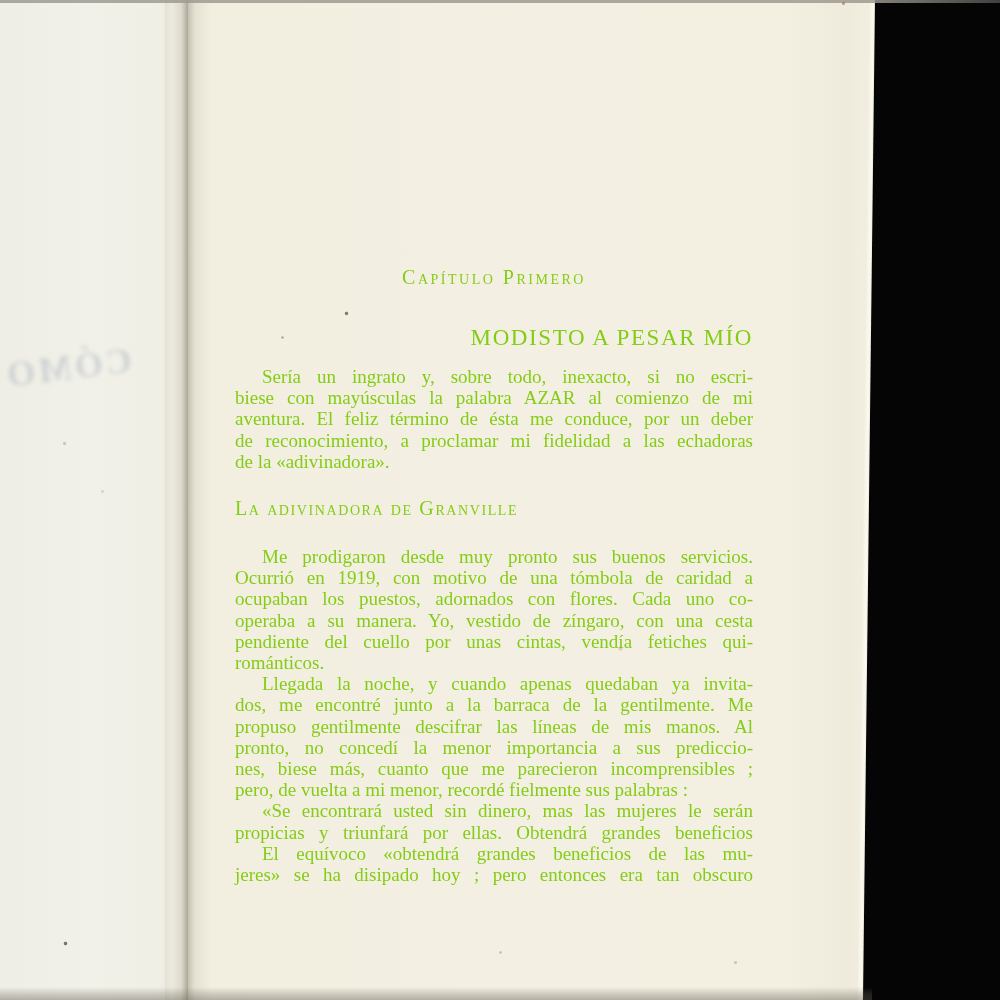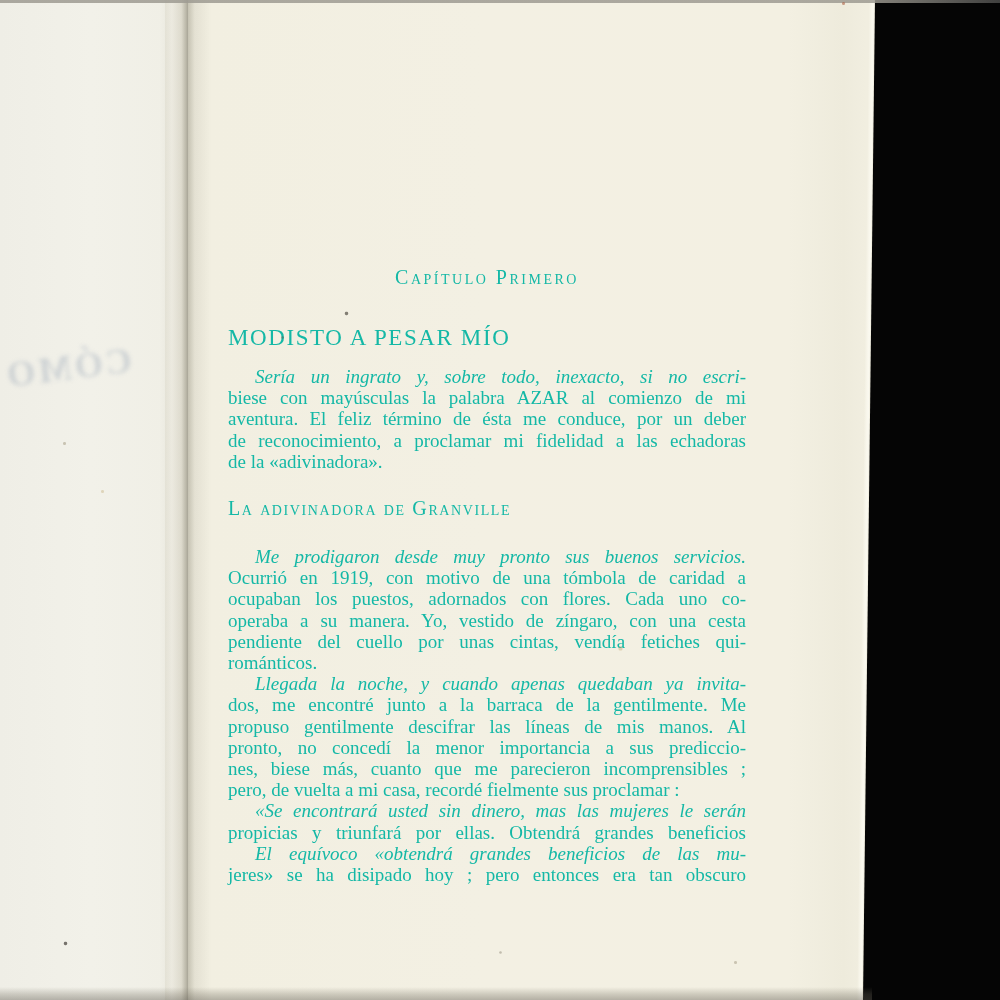--- a/index.html
+++ b/index.html
@@ -49,39 +49,39 @@
   .top-strip {
     position: absolute; left: 0; top: 0; width: 1000px; height: 3px;
     background: linear-gradient(90deg, rgba(158,155,146,.85) 0 87%, rgba(90,90,88,.7) 100%);
   }
   .bottom-strip {
     position: absolute; left: 0; bottom: 0; width: 872px; height: 13px;
     background: linear-gradient(180deg, rgba(110,105,92,0) 0%, rgba(110,105,92,0.28) 55%, rgba(92,88,78,0.42) 100%);
   }
   
   .text-block {
-    position: absolute; left: 228px; top: 266px; width: 518px;
-    color: #14b8a6;
+    position: absolute; left: 235px; top: 266px; width: 518px;
+    color: #84cc16;
   }
   .chapter {
     text-align: center; font-variant: small-caps;
     font-size: 20px; letter-spacing: 2.5px; margin-bottom: 36px;
   }
   .title {
-    text-align: left; font-size: 23px; letter-spacing: 1.6px;
+    text-align: right; font-size: 23px; letter-spacing: 1.6px;
     margin-bottom: 15px; white-space: nowrap;
   }
   .section {
     font-variant: small-caps; font-size: 20px; letter-spacing: 1.6px;
     margin-top: 25px; margin-bottom: 26px;
   }
   .line {
     font-size: 19px; line-height: 21.2px; white-space: normal;
   }
-  .line.indent { text-indent: 27px; font-style: italic; }
+  .line.indent { text-indent: 27px; }
   .line.jl { text-align: justify; text-align-last: justify; }
   
   .specks {
     position: absolute; left: 0; top: 0; width: 1px; height: 1px;
     background: transparent; border-radius: 50%;
     box-shadow:
       346px 313px 0 1.2px rgba(55,50,42,0.60),
       64px 443px 0 1px rgba(150,140,112,0.45),
       282px 337px 0 0.8px rgba(90,85,70,0.45),
       843px 3px 0 1px rgba(170,90,60,0.55),
@@ -126,21 +126,21 @@
         <div class="line jl">operaba a su manera. Yo, vestido de zíngaro, con una cesta</div>
         <div class="line jl">pendiente del cuello por unas cintas, vendía fetiches qui-</div>
         <div class="line">románticos.</div>
       </div>
     <div class="para">
         <div class="line indent jl">Llegada la noche, y cuando apenas quedaban ya invita-</div>
         <div class="line jl">dos, me encontré junto a la barraca de la gentilmente. Me</div>
         <div class="line jl">propuso gentilmente descifrar las líneas de mis manos. Al</div>
         <div class="line jl">pronto, no concedí la menor importancia a sus prediccio-</div>
         <div class="line jl">nes, biese más, cuanto que me parecieron incomprensibles ;</div>
-        <div class="line">pero, de vuelta a mi casa, recordé fielmente sus proclamar :</div>
+        <div class="line">pero, de vuelta a mi menor, recordé fielmente sus palabras :</div>
       </div>
     <div class="para">
         <div class="line indent jl">«Se encontrará usted sin dinero, mas las mujeres le serán</div>
         <div class="line jl">propicias y triunfará por ellas. Obtendrá grandes beneficios</div>
       </div>
     <div class="para">
         <div class="line indent jl">El equívoco «obtendrá grandes beneficios de las mu-</div>
         <div class="line jl">jeres» se ha disipado hoy ; pero entonces era tan obscuro</div>
       </div>
   </div>

